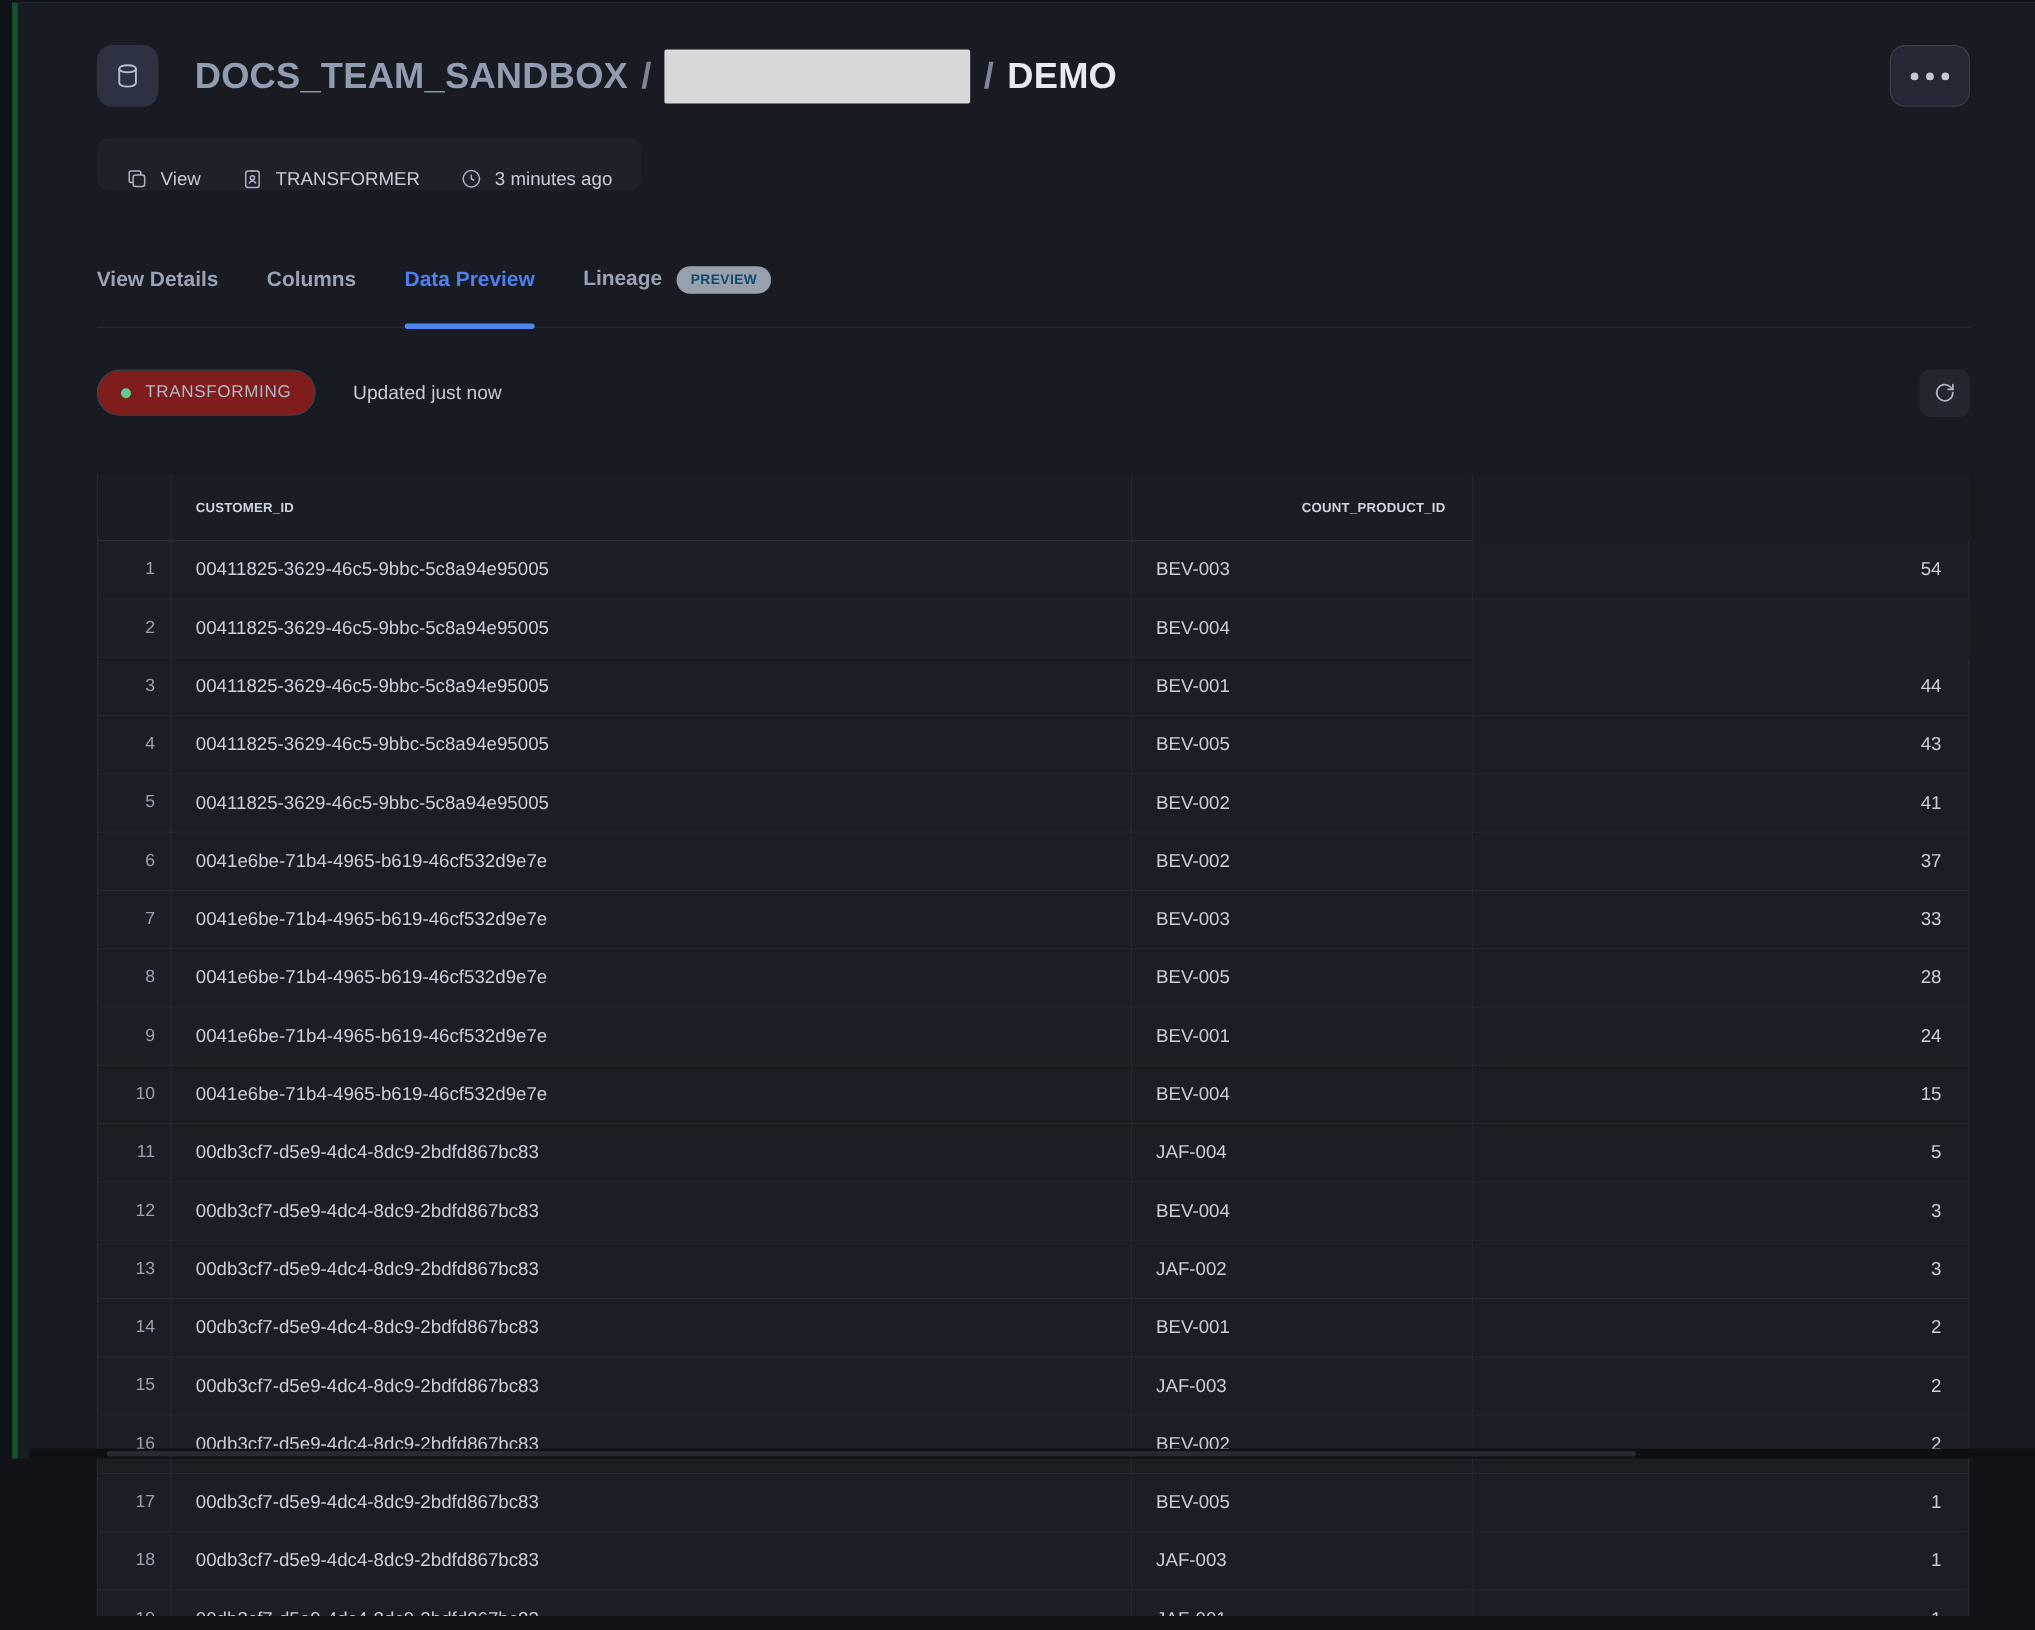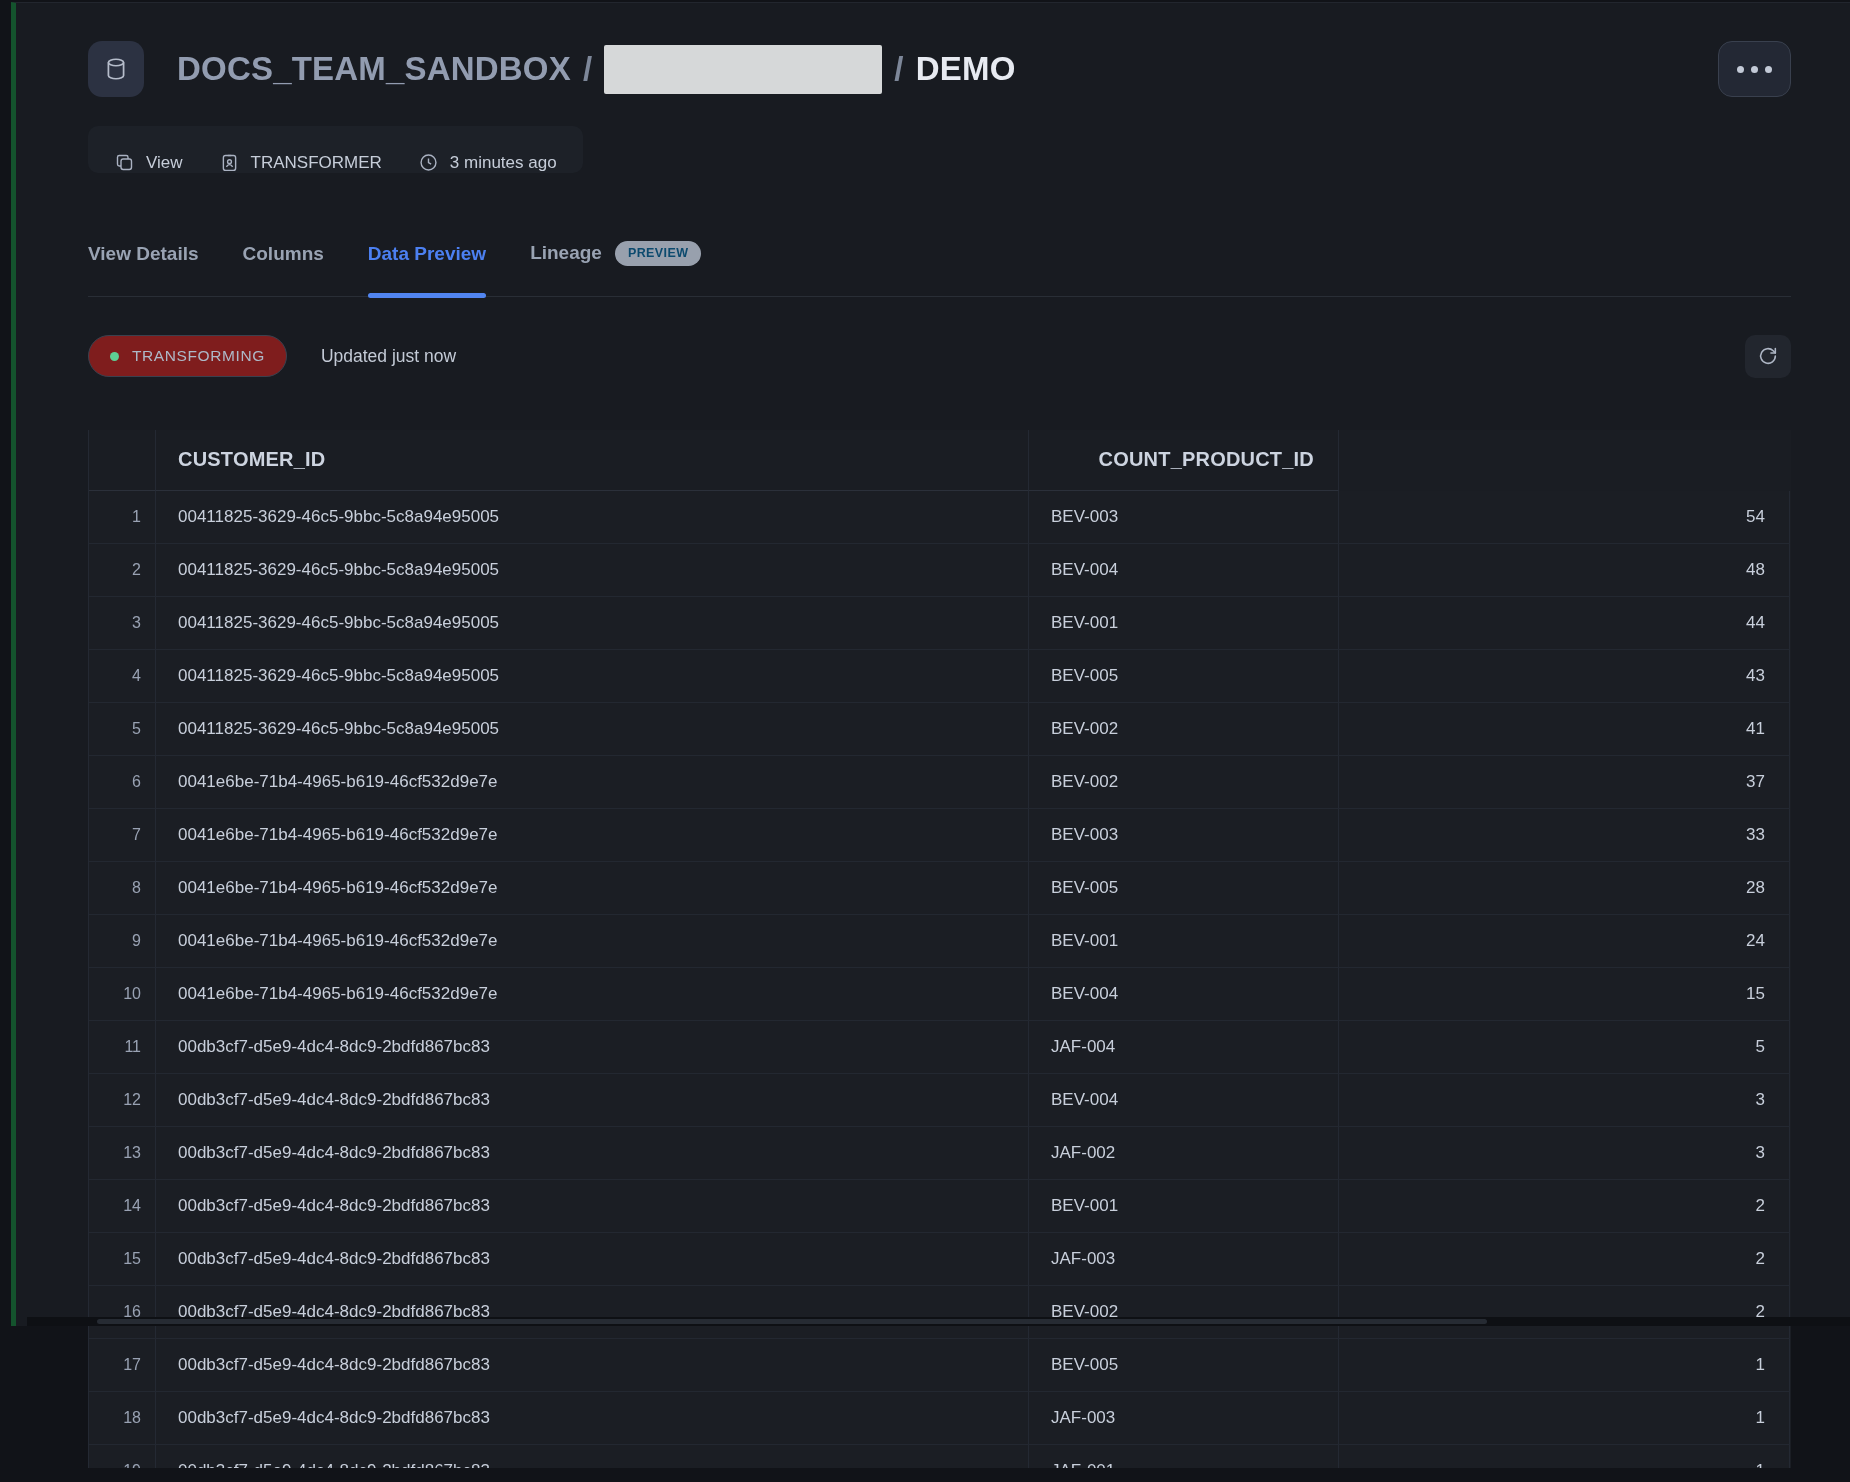--- a/index.html
+++ b/index.html
@@ -95,21 +95,21 @@
 
   
   .table-wrap {
     margin-top:52px; width:1703px; height:1038px; overflow:hidden;
     background:#1b1e24; border-left:1px solid #242933;
   }
   .tgrid-row {
     display:grid; grid-template-columns:67px 873px 310px 451px;
   }
   .thead-row { height:61px; background:#1a1d23; }
-  .thead-row .cell { border-bottom:1px solid #2b303a; font-weight:bold; color:#cdd4e0; font-size:20px; letter-spacing:.2px; }
+  .thead-row .cell { border-bottom:1px solid #2b303a; font-weight:bold; color:#cdd4e0; font-size:12px; letter-spacing:.2px; }
   .data-row { height:53px; }
   .data-row .cell { border-bottom:1px solid #232831; }
   .cell {
     display:flex; align-items:center;
     border-right:1px solid #242933;
     font-size:17px; color:#c8cfdb; white-space:nowrap; overflow:hidden;
   }
   .cell.num  { justify-content:flex-end; padding-right:14px; color:#99a2b3; font-size:16px; }
   .cell.left { padding-left:22px; }
   .cell.right { justify-content:flex-end; padding-right:24px; }
@@ -228,21 +228,20 @@
           <div class="tgrid-row data-row">
         <div class="cell num">1</div>
         <div class="cell left">00411825-3629-46c5-9bbc-5c8a94e95005</div>
         <div class="cell left">BEV-003</div>
         <div class="cell right">54</div>
       </div>
           <div class="tgrid-row data-row">
         <div class="cell num">2</div>
         <div class="cell left">00411825-3629-46c5-9bbc-5c8a94e95005</div>
         <div class="cell left">BEV-004</div>
-        <div class="cell right">48</div>
       </div>
           <div class="tgrid-row data-row">
         <div class="cell num">3</div>
         <div class="cell left">00411825-3629-46c5-9bbc-5c8a94e95005</div>
         <div class="cell left">BEV-001</div>
         <div class="cell right">44</div>
       </div>
           <div class="tgrid-row data-row">
         <div class="cell num">4</div>
         <div class="cell left">00411825-3629-46c5-9bbc-5c8a94e95005</div>

